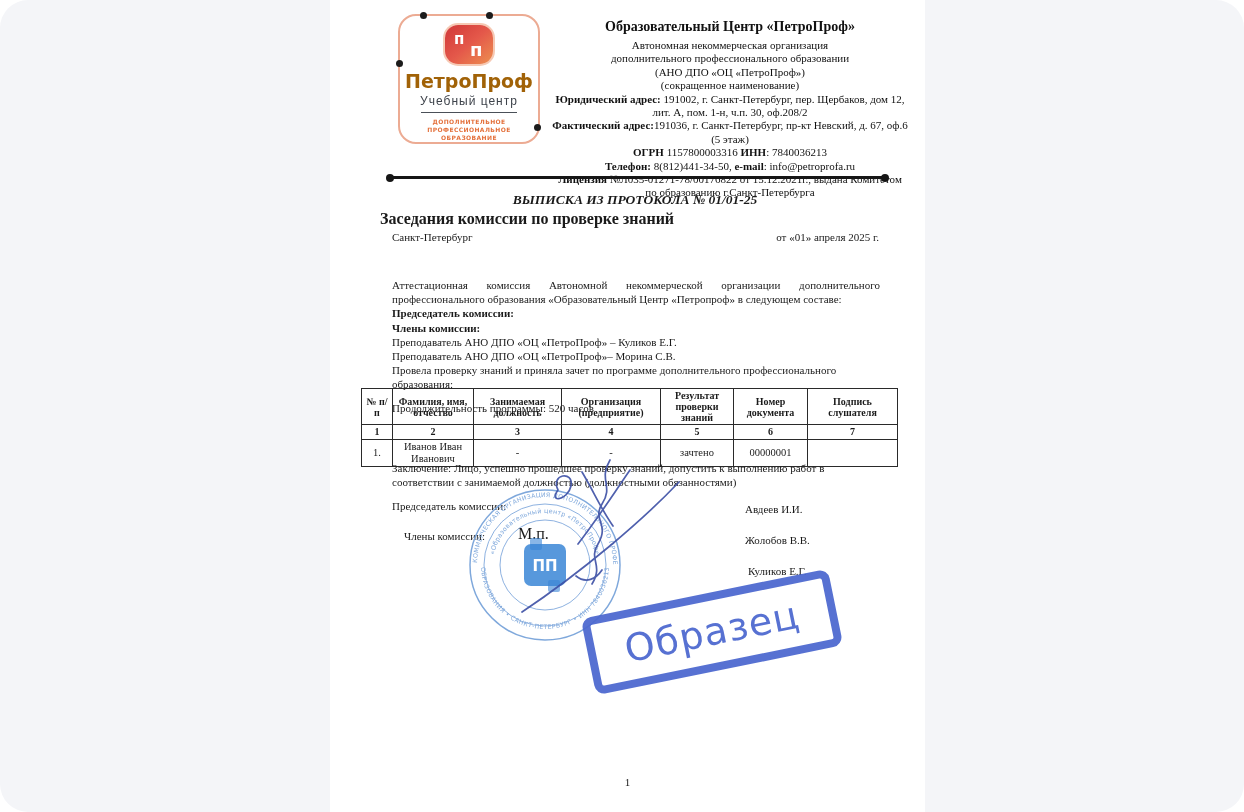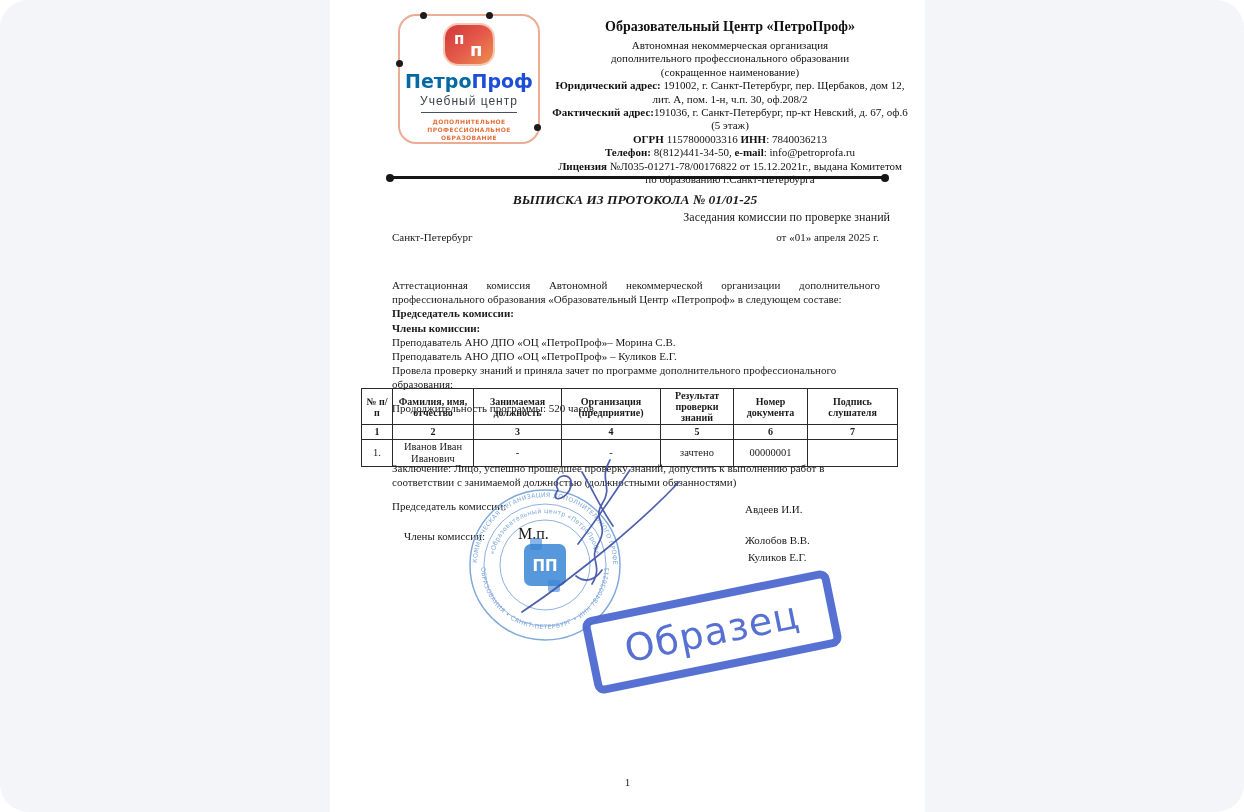--- a/index.html
+++ b/index.html
@@ -15,38 +15,38 @@
   .logo-frame{left:68px;top:14px;width:142px;height:130px;border:2px solid #ecab93;border-radius:18px;
     display:flex;flex-direction:column;align-items:center;box-sizing:border-box;background:#fff;}
   .logo-dot{position:absolute;width:7px;height:7px;border-radius:50%;background:#1c1c1c;}
   .logo-icon{margin-top:9px;width:48px;height:45px;border-radius:13px;position:relative;
     background:linear-gradient(140deg,#d6413d 15%,#e4584a 50%,#ec8a50 95%);
     box-shadow:0 0 0 2px #f6c9b4;}
   .logo-icon span{position:absolute;color:#fff;font-family:"DejaVu Sans",sans-serif;font-weight:bold;line-height:1;}
   .logo-icon .p1{left:9px;top:7px;font-size:15px;}
   .logo-icon .p2{left:25px;top:16px;font-size:18px;}
   .logo-name{margin-top:7px;font-family:"DejaVu Sans",sans-serif;font-weight:bold;font-size:19px;line-height:20px;}
-  .logo-name .red{color:#0369a1;}
-  .logo-name .dark{color:#1d4ed8;}
+  .logo-name .red{color:#a16207;}
+  .logo-name .dark{color:#a16207;}
   .logo-sub{margin-top:3px;font-family:Liberation Sans, sans-serif;font-size:12px;color:#3e434b;letter-spacing:1px;}
   .logo-rule{margin-top:4px;width:96px;height:1px;background:#4a5058;}
   .logo-cap{margin-top:5px;text-align:center;font-family:"DejaVu Sans",sans-serif;font-weight:bold;
     font-size:6px;line-height:8px;color:#e4713c;letter-spacing:.4px;}
 
   
   .hdr{left:222px;top:16px;width:356px;text-align:center;font-size:11px;line-height:13.4px;color:#111;}
   .hdr .org-title{font-size:14px;font-weight:bold;line-height:21px;margin-bottom:2px;}
   .b{font-weight:bold;}
 
   .rule{left:58px;top:176px;width:499px;height:3px;background:#161616;}
   .rule i{position:absolute;width:8px;height:8px;border-radius:50%;background:#161616;top:-2.5px;}
   .rule .l{left:-2px;} .rule .r{right:-2px;}
 
   .doc-title{left:50px;top:192px;width:510px;text-align:center;font-weight:bold;font-size:13.5px;font-style:italic;}
-  .doc-subtitle{left:50px;top:210px;width:510px;text-align:right;font-weight:normal;font-size:12px;}
+  .doc-subtitle{left:50px;top:210px;width:510px;text-align:left;font-weight:bold;font-size:16px;}
   .cityrow{left:62px;top:231px;width:487px;display:flex;justify-content:space-between;font-size:11px;}
 
   .bodytext{left:62px;top:253px;width:488px;font-size:11px;line-height:14.2px;margin-top:25px;}
   .bodytext p{margin:0;}
   .just{text-align:justify;}
   .gap8{height:9px;}
 
   
   table.res{position:absolute;left:31px;top:388px;width:536px;border-collapse:collapse;table-layout:fixed;
     font-size:10px;text-align:center;}
@@ -91,20 +91,21 @@
     <div class="logo-cap">
       <div>ДОПОЛНИТЕЛЬНОЕ</div>
       <div>ПРОФЕССИОНАЛЬНОЕ ОБРАЗОВАНИЕ</div>
     </div>
   </div>
 
   <div class="abs hdr">
     <div class="org-title">Образовательный Центр «ПетроПроф»</div>
     <div>Автономная некоммерческая организация</div>
     <div>дополнительного профессионального образовании</div>
+    <div>(АНО ДПО «ОЦ «ПетроПроф»)</div>
     <div>(сокращенное наименование)</div>
     <div><span class="b">Юридический адрес:</span><span> 191002, г. Санкт-Петербург, пер. Щербаков, дом 12, лит. А, пом. 1-н, ч.п. 30, оф.208/2</span></div>
     <div><span class="b">Фактический адрес:</span><span>191036, г. Санкт-Петербург, пр-кт Невский, д. 67, оф.6 (5 этаж)</span></div>
     <div><span class="b">ОГРН</span><span> 1157800003316 </span><span class="b">ИНН</span><span>: 7840036213</span></div>
     <div><span class="b">Телефон:</span><span> 8(812)441-34-50, </span><span class="b">e-mail</span><span>: info@petroprofa.ru</span></div>
     <div><span class="b">Лицензия</span><span> №Л035-01271-78/00176822 от 15.12.2021г., выдана Комитетом по образованию г.Санкт-Петербурга</span></div>
   </div>
 
   <div class="abs rule">
       <i class="l"></i>
@@ -115,22 +116,22 @@
   <div class="abs doc-subtitle">Заседания комиссии по проверке знаний</div>
   <div class="abs cityrow">
     <span>Санкт-Петербург</span>
     <span>от «01» апреля 2025 г.</span>
   </div>
 
   <div class="abs bodytext">
     <p class="just">Аттестационная комиссия Автономной некоммерческой организации дополнительного профессионального образования «Образовательный Центр «Петропроф» в следующем составе:</p>
     <p class="b">Председатель комиссии:</p>
     <p class="b">Члены комиссии:</p>
+    <p>Преподаватель АНО ДПО «ОЦ «ПетроПроф» – Куликов Е.Г.</p>
     <p>Преподаватель АНО ДПО «ОЦ «ПетроПроф»– Морина С.В.</p>
-    <p>Преподаватель АНО ДПО «ОЦ «ПетроПроф» – Куликов Е.Г.</p>
     <p>Провела проверку знаний и приняла зачет по программе дополнительного профессионального образования:</p>
     <div class="gap8"></div>
     <p>Продолжительность программы: 520 часов</p>
   </div>
 
   <table class="res">
     <colgroup>
       <col style="width:31px">
         <col style="width:81px">
         <col style="width:88px">
@@ -169,21 +170,21 @@
     </tr>
   </tbody>
     </table>
 
   <div class="abs conclusion">Заключение: Лицо, успешно прошедшее проверку знаний, допустить к выполнению работ в соответствии с занимаемой должностью (должностными обязанностями)</div>
 
   <div class="abs sig" style="left:62px;top:500px;">Председатель  комиссии:</div>
   <div class="abs sig" style="left:415px;top:503px;">Авдеев И.И.</div>
   <div class="abs sig" style="left:74px;top:530px;">Члены комиссии:</div>
   <div class="abs sig" style="left:415px;top:534px;">Жолобов В.В.</div>
-  <div class="abs sig" style="left:418px;top:551px;">Куликов Е.Г.</div>
+  <div class="abs sig" style="left:418px;top:565px;">Куликов Е.Г.</div>
   <div class="abs mp">М.п.</div>
 
   <svg class="abs seal" viewBox="0 0 154 154">
     <circle cx="77" cy="77" r="75" fill="none" stroke="#79a4da" stroke-width="1.5"></circle>
     <circle cx="77" cy="77" r="61" fill="none" stroke="#79a4da" stroke-width="0.9"></circle>
     <circle cx="77" cy="77" r="45" fill="none" stroke="#79a4da" stroke-width="0.9"></circle>
     <defs>
       <path id="sealOuterTop" d="M 9 77 A 68 68 0 1 1 145 77"></path>
       <path id="sealOuterBottom" d="M 13 77 A 64 64 0 0 0 141 77"></path>
       <path id="sealInnerTop" d="M 25 77 A 52 52 0 1 1 129 77"></path>

